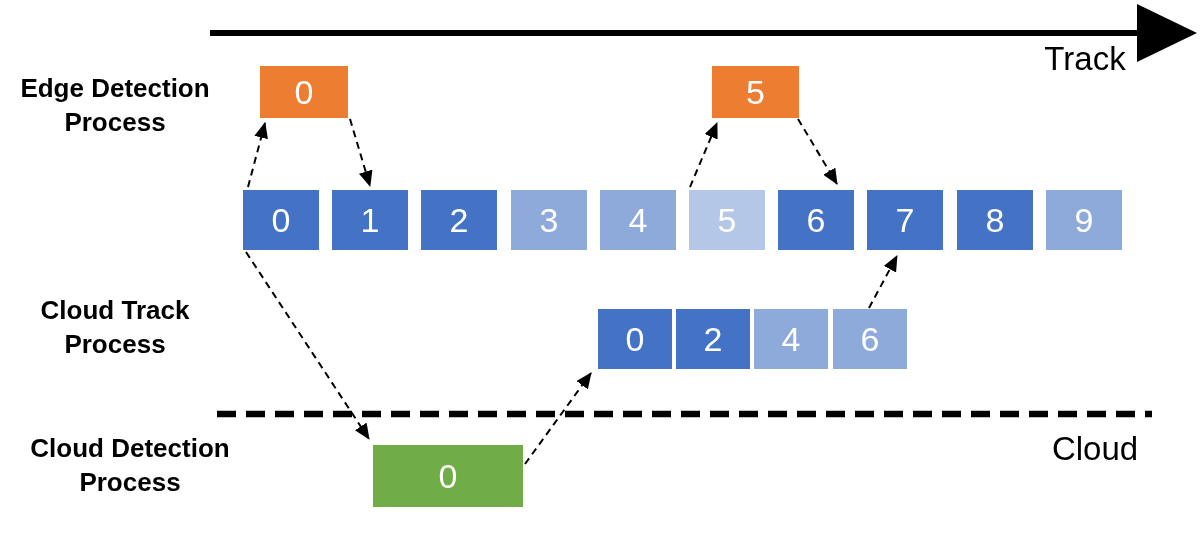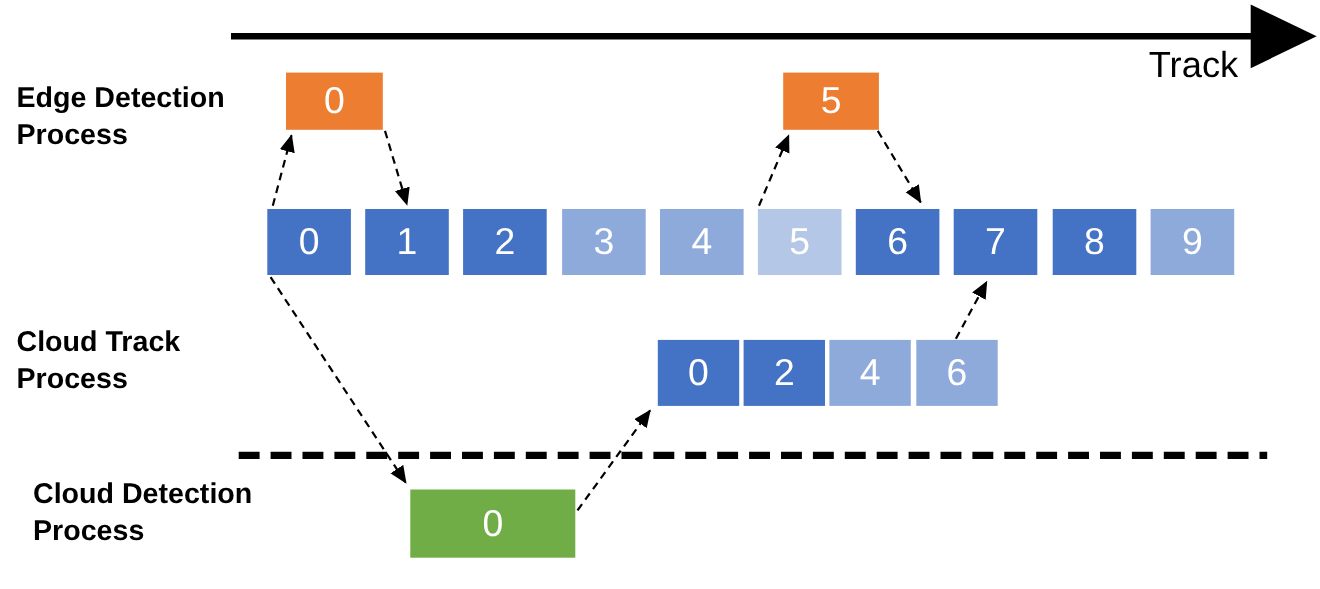--- a/index.html
+++ b/index.html
@@ -13,20 +13,21 @@
   }
   .arrow-layer {
     position: absolute;
     left: 0; top: 0;
     width: 1200px; height: 535px;
   }
   .row-label {
     position: absolute;
     left: 15px;
     width: 200px;
+    text-align: center;
     font-weight: bold;
     font-size: 26px;
     line-height: 34px;
     color: #000000;
     white-space: pre-line;
   }
   .region-label {
     position: absolute;
     width: 150px;
     text-align: center;
@@ -74,20 +75,21 @@
     <line x1="248" y1="187" x2="265" y2="123" stroke="#000000" stroke-width="2" stroke-dasharray="7 5" marker-end="url(#ah)"></line>
     <line x1="350" y1="119" x2="370" y2="186" stroke="#000000" stroke-width="2" stroke-dasharray="7 5" marker-end="url(#ah)"></line>
     <line x1="690" y1="187" x2="717" y2="123" stroke="#000000" stroke-width="2" stroke-dasharray="7 5" marker-end="url(#ah)"></line>
     <line x1="798" y1="119" x2="837" y2="184" stroke="#000000" stroke-width="2" stroke-dasharray="7 5" marker-end="url(#ah)"></line>
     <line x1="246" y1="252" x2="369" y2="439" stroke="#000000" stroke-width="2" stroke-dasharray="7 5" marker-end="url(#ah)"></line>
     <line x1="525" y1="464" x2="591" y2="373" stroke="#000000" stroke-width="2" stroke-dasharray="7 5" marker-end="url(#ah)"></line>
     <line x1="869" y1="308" x2="897" y2="256" stroke="#000000" stroke-width="2" stroke-dasharray="7 5" marker-end="url(#ah)"></line>
   </svg>
 
   <div class="time-label" style="left:1020px; top:40px;">Track</div>
+  <div class="region-label" style="left:1020px; top:430px;">Cloud</div>
 
   <div class="row-label" style="top:71px;">Edge Detection
 Process</div>
   <div class="row-label" style="top:293px;">Cloud Track
 Process</div>
   <div class="row-label" style="top:431px;margin-left:15px;">Cloud Detection
 Process</div>
 
   <div>
       <div class="pbox" style="left: 260px; top: 66px; width: 88px; height: 52px; background: rgb(237, 125, 49);">0</div>

